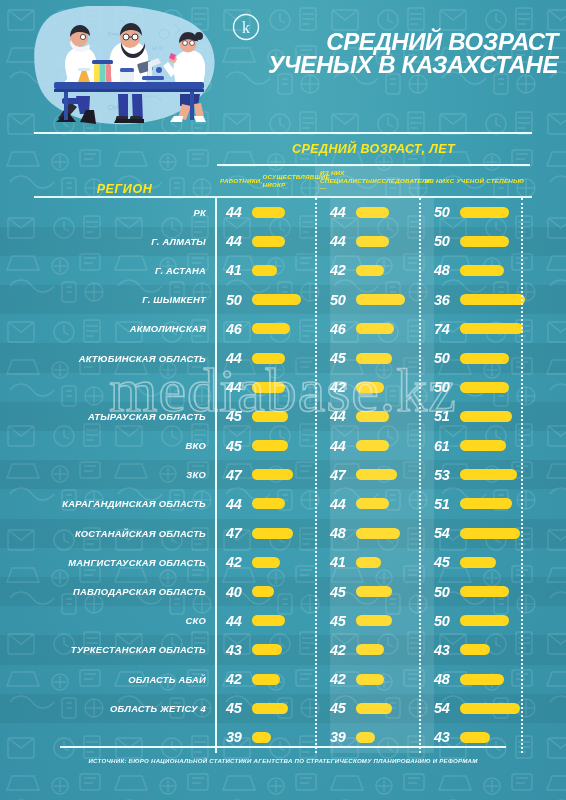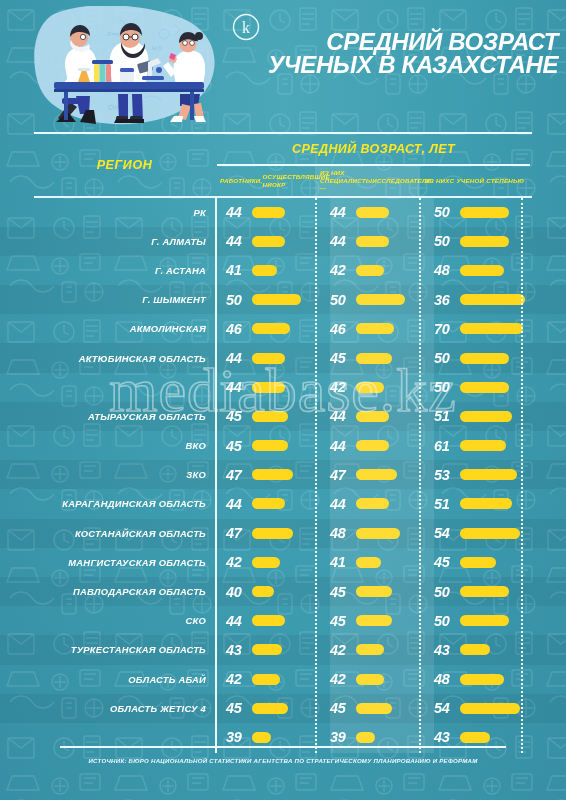--- a/index.html
+++ b/index.html
@@ -37,21 +37,21 @@
 
   
   .table{position:absolute;left:0;top:132px;width:566px;}
 
   .rule{height:2px;background:#eafbff;margin:0 34px;}
   .rule.thin{height:1.5px;opacity:.95;}
 
   .head{position:relative;height:62px;}
   .head-region{
     position:absolute;left:34px;top:0;width:181px;height:62px;
-    display:flex;align-items:center;justify-content:center;
+    display:flex;align-items:flex-end;justify-content:center;
   }
   .head-region span{
     color:#ffe81f;font-weight:bold;font-style:italic;font-size:12.5px;
     letter-spacing:.6px;text-transform:uppercase;
   }
   .head-right{position:absolute;left:215px;top:0;width:317px;height:62px;}
   .head-title{
     height:30px;display:flex;align-items:center;justify-content:center;
     color:#ffe81f;font-weight:bold;font-style:italic;font-size:12.5px;
     letter-spacing:.4px;text-transform:uppercase;
@@ -350,21 +350,21 @@
           <div class="region">АКМОЛИНСКАЯ</div>
           <div class="cell c0">
             <span class="val">46</span>
             <span class="bar" style="width: 38px;"></span>
           </div>
           <div class="cell c1">
             <span class="val">46</span>
             <span class="bar" style="width: 38px;"></span>
           </div>
           <div class="cell c2">
-            <span class="val">70</span>
+            <span class="val">74</span>
             <span class="bar" style="width: 63px;"></span>
           </div>
         </div>
         <div class="row alt2">
           <div class="region">АКТЮБИНСКАЯ ОБЛАСТЬ</div>
           <div class="cell c0">
             <span class="val">44</span>
             <span class="bar" style="width: 33px;"></span>
           </div>
           <div class="cell c1">

